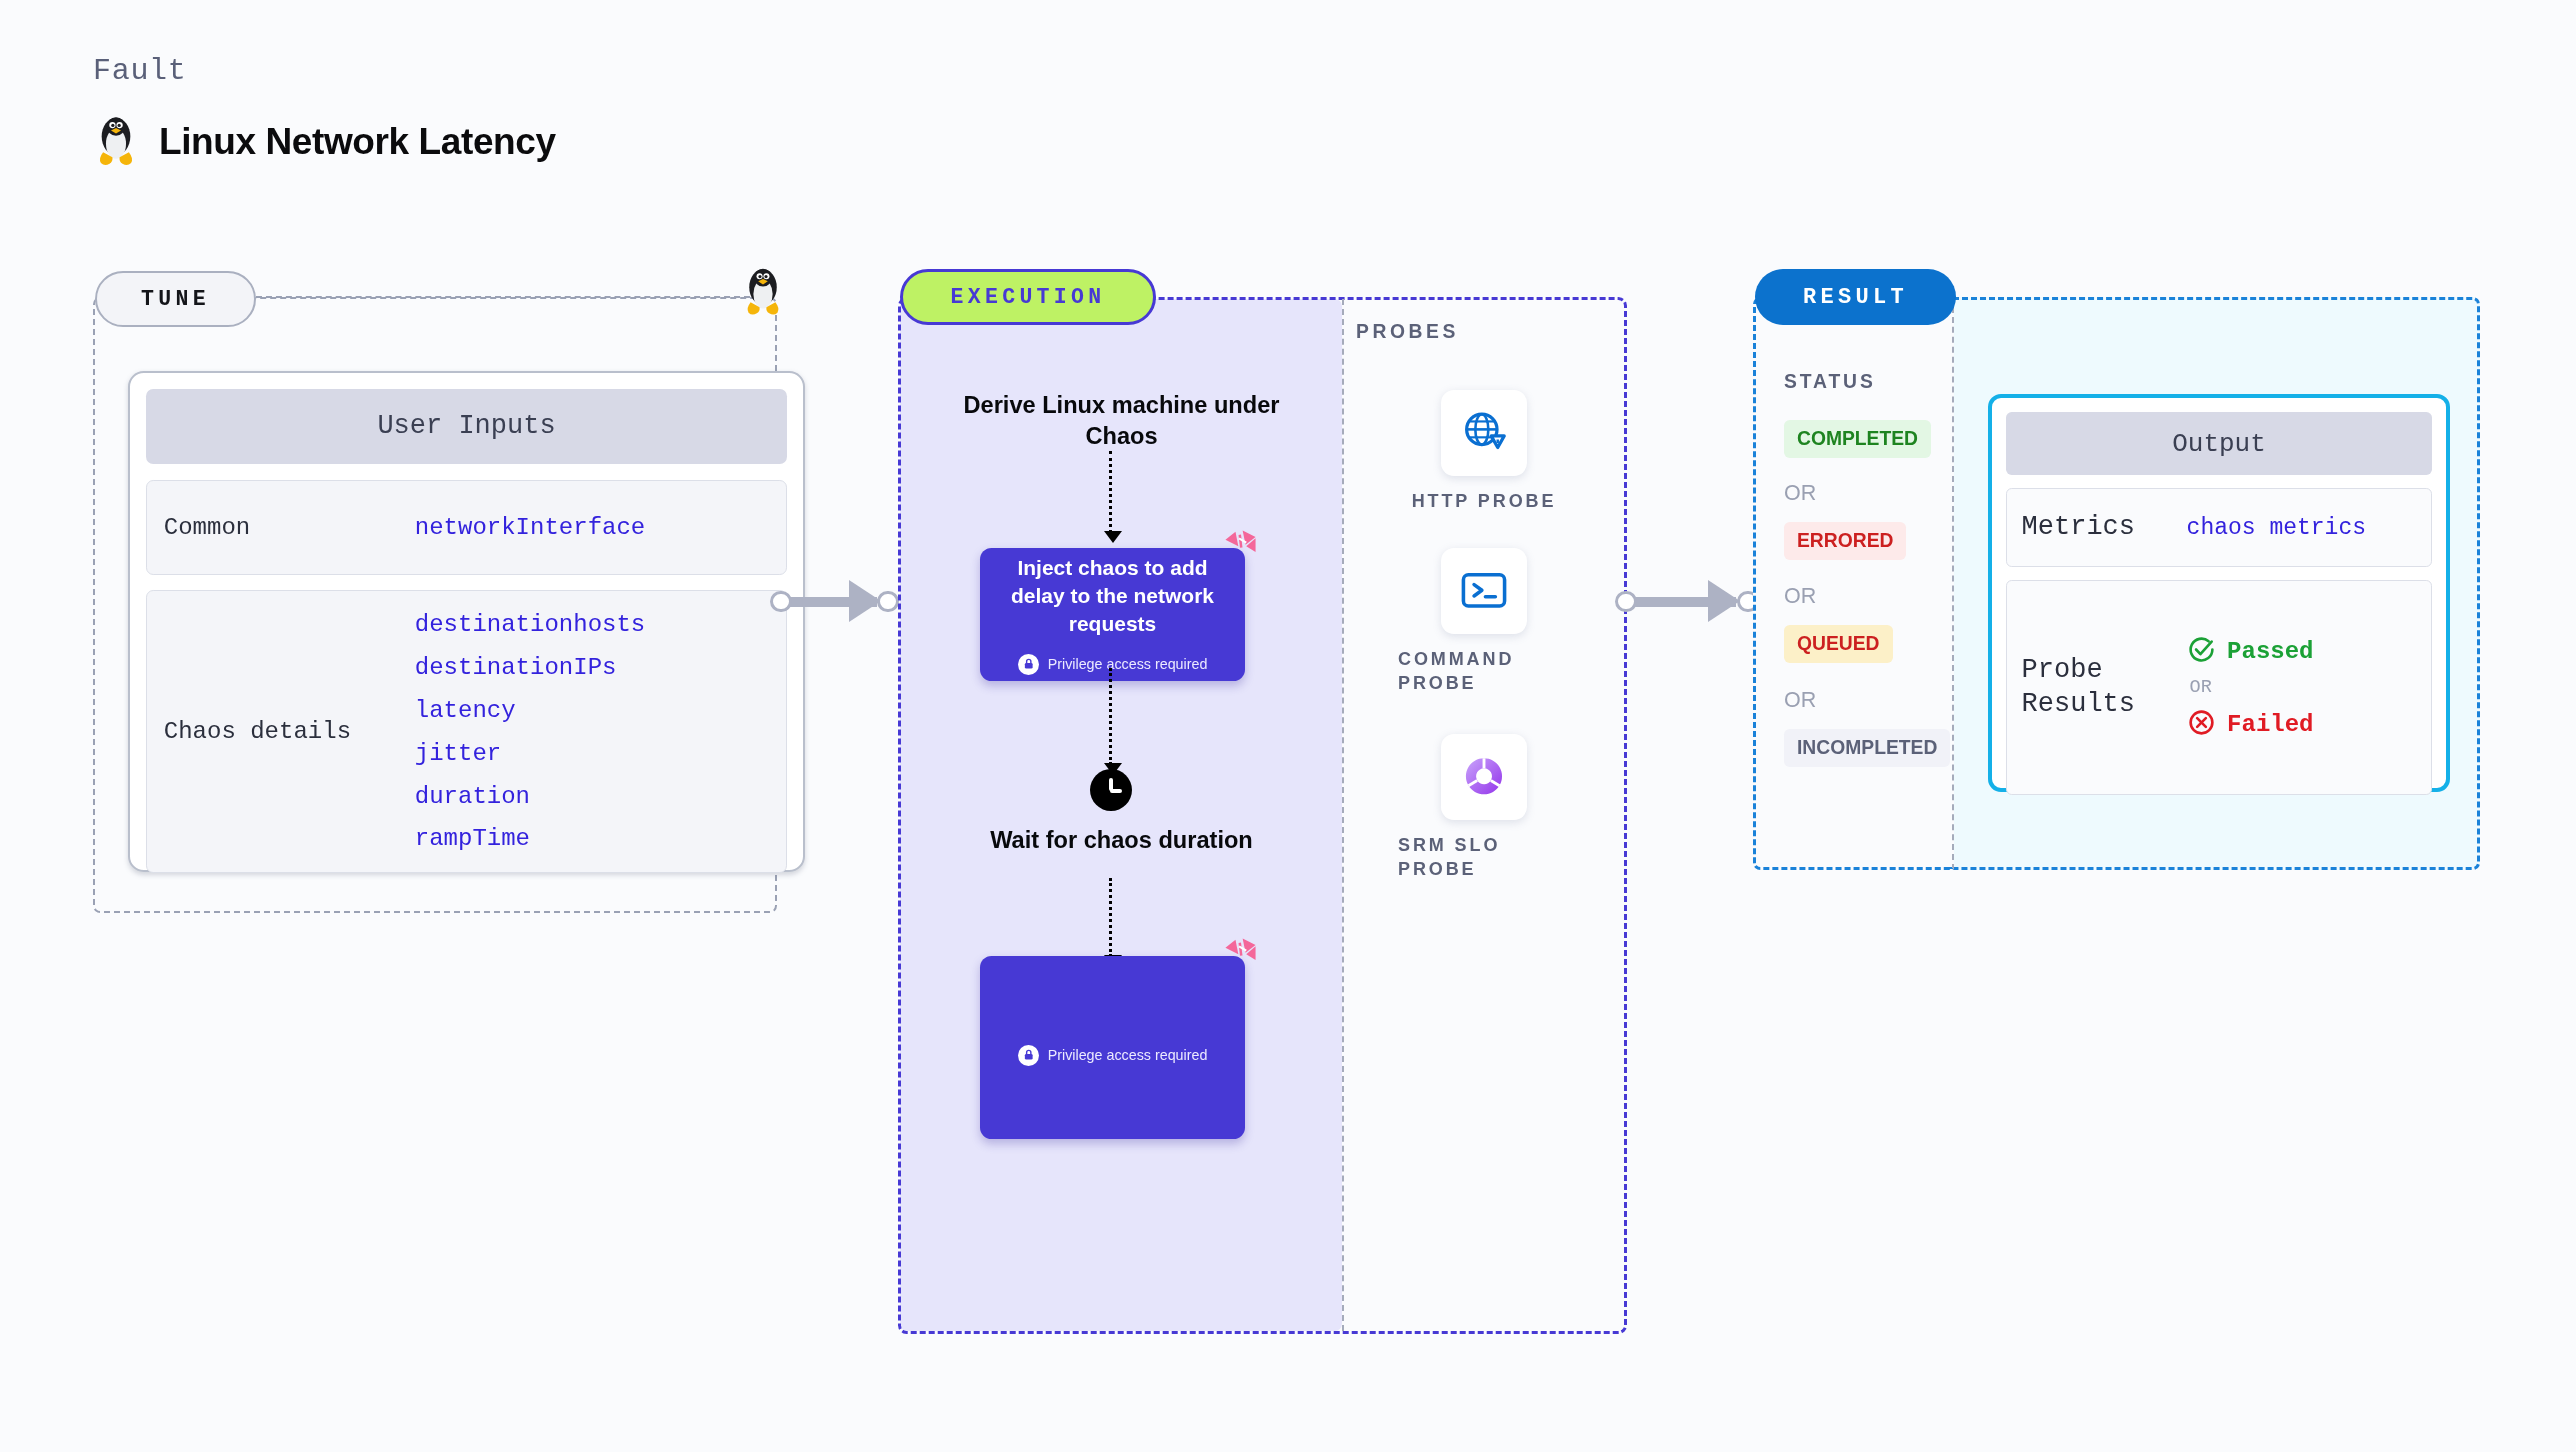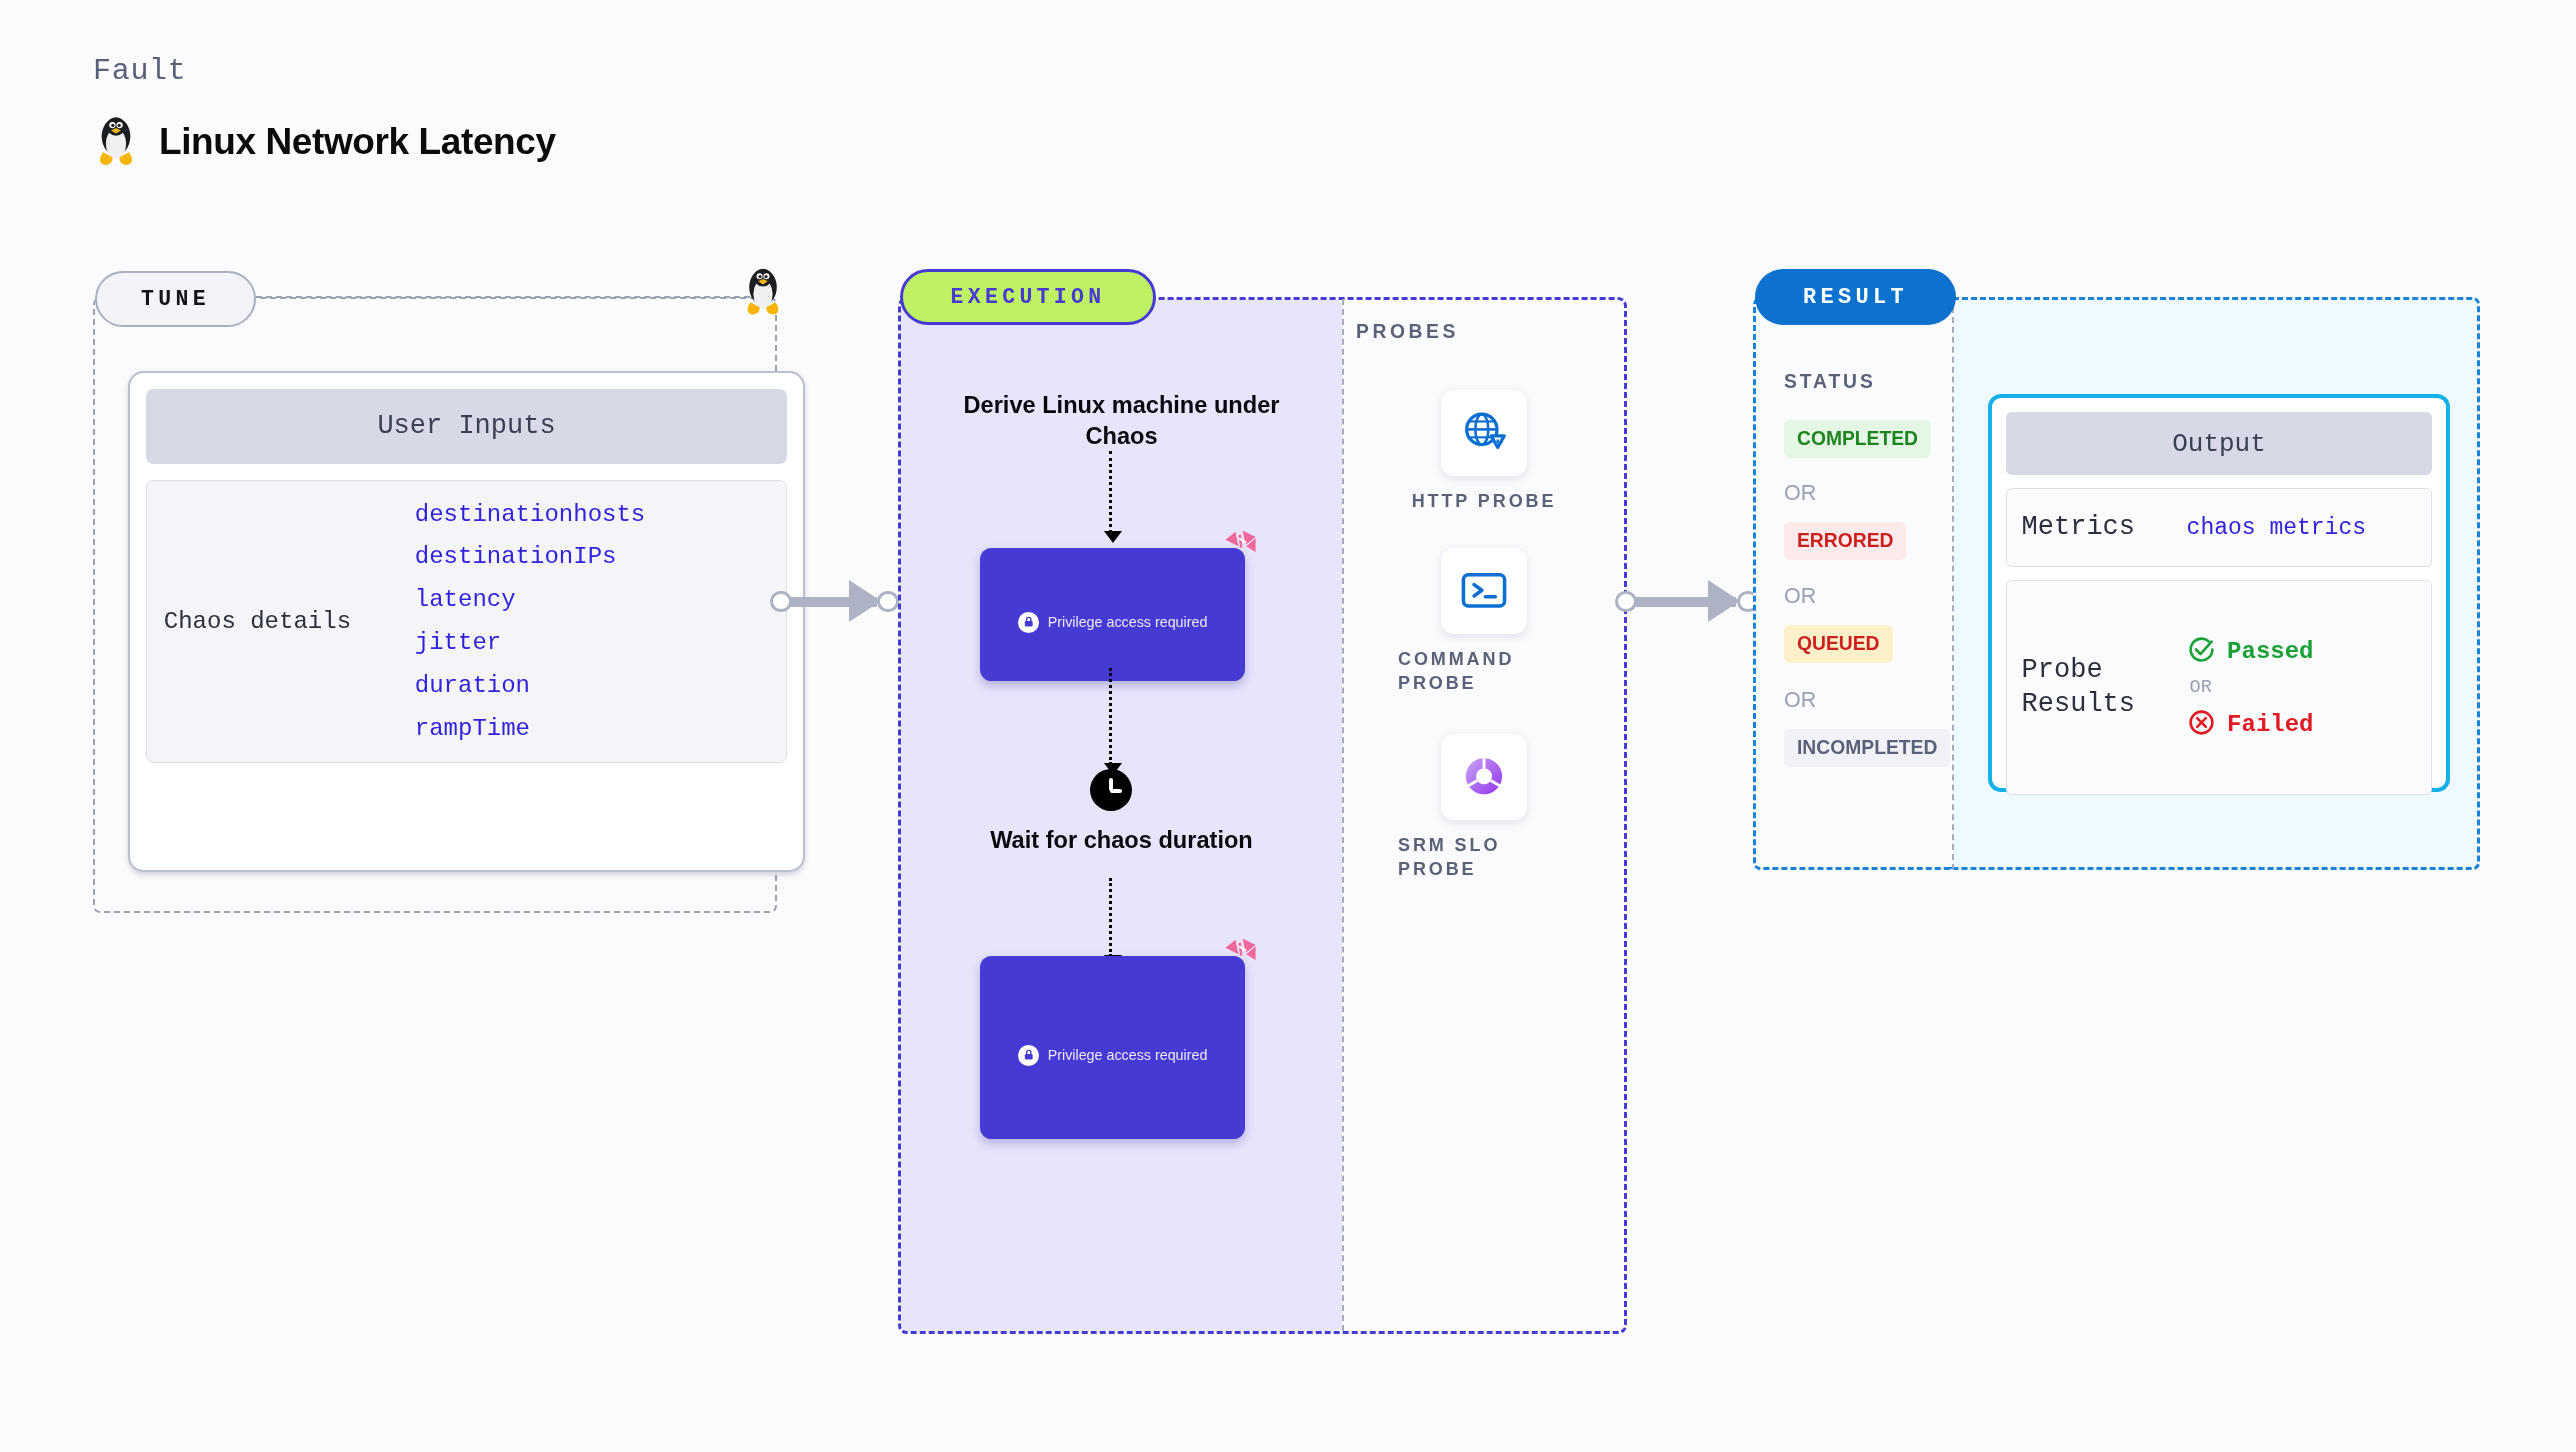--- a/index.html
+++ b/index.html
@@ -365,20 +365,26 @@
       <circle cx="36.4" cy="14.6" r="2.3" fill="#1c1d21"></circle>
     <path d="M32 18 l7 3.5 -7 4.5 -7 -4.5z" fill="#f5b50a"></path>
     <path d="M14 52 q-7 9 -3 15 q5 5 12 1 q5 -3 4 -9z" fill="#f5b50a"></path>
     <path d="M50 52 q7 9 3 15 q-5 5 -12 1 q-5 -3 -4 -9z" fill="#f5b50a"></path>
   </svg>
 </div>
 
 <div id="user-inputs-card">
   <div id="user-inputs-header">User Inputs</div>
 
+  <div id="row-common" class="input-row">
+    <div class="row-key">Common</div>
+    <div class="row-vals">
+      <div class="row-val">networkInterface</div>
+    </div>
+  </div>
 
   <div id="row-chaos" class="input-row">
     <div class="row-key">Chaos details</div>
     <div class="row-vals">
       <div class="row-val">destinationhosts</div>
       <div class="row-val">destinationIPs</div>
       <div class="row-val">latency</div>
       <div class="row-val">jitter</div>
       <div class="row-val">duration</div>
       <div class="row-val">rampTime</div>
@@ -406,20 +412,21 @@
 <div id="box-inject" class="chaos-box">
   <span class="harness-logo">
     <svg width="33" height="33" viewBox="0 0 46 46">
       <path d="M26 2 L44 11 L30 22 Z" fill="#f4679a"></path>
       <path d="M20 24 L2 15 L16 4 Z" fill="#f4679a"></path>
       <path d="M31 24 L44 13 L44 32 Z" fill="#f4679a"></path>
       <path d="M22 8 L24 26" stroke="#f4679a" stroke-width="3.5" fill="none"></path>
       <path d="M21 13 L31 19" stroke="#fff" stroke-width="3" fill="none"></path>
     </svg>
   </span>
+  <div class="chaos-title">Inject chaos to add delay to the network requests</div>
   <div class="priv-badge">
     <span class="lock-circle">
       <svg width="11.5" height="12" viewBox="0 0 16 17">
         <rect x="2.5" y="7" width="11" height="8" rx="2" fill="#4739d4"></rect>
         <path d="M5 7 V5 a3 3 0 0 1 6 0 V7" stroke="#4739d4" stroke-width="2" fill="none"></path>
       </svg>
     </span>
     <span class="priv-text">Privilege access required</span>
   </div>
 </div>

